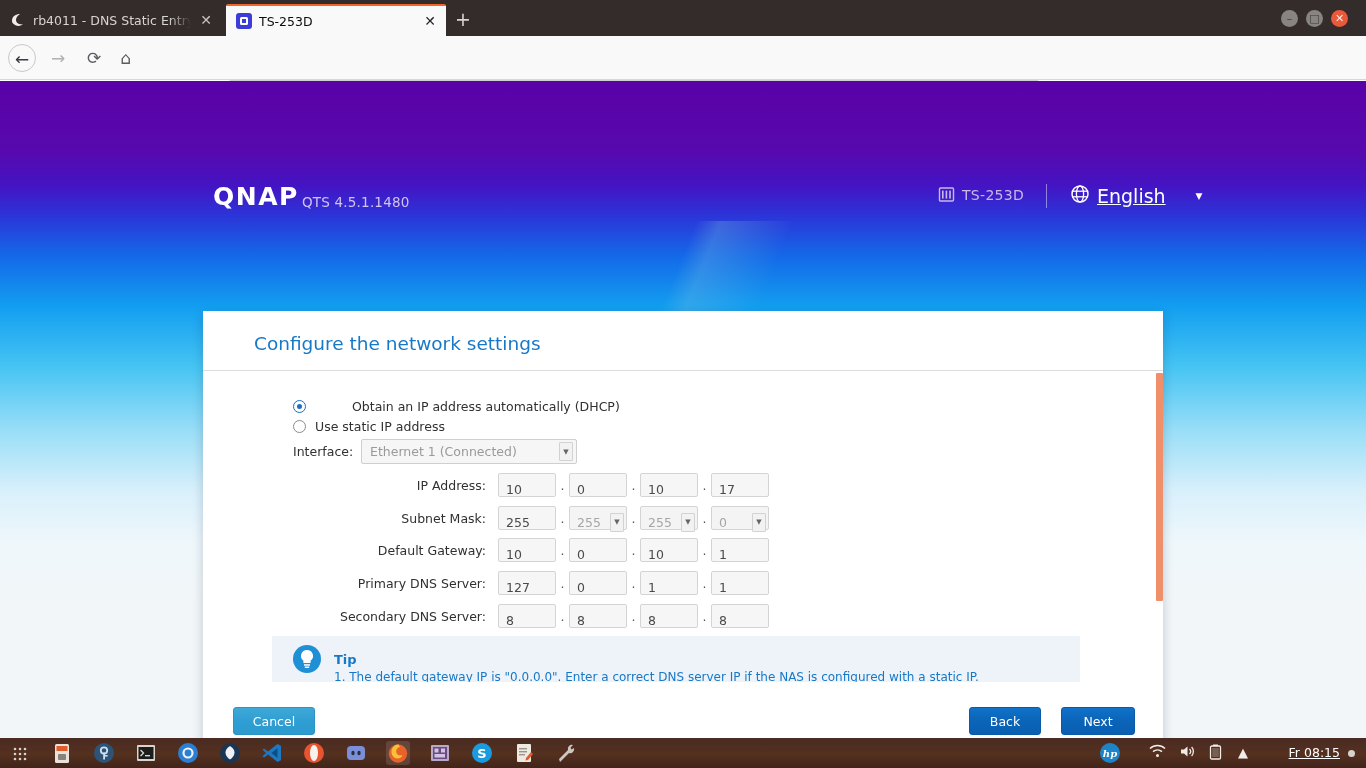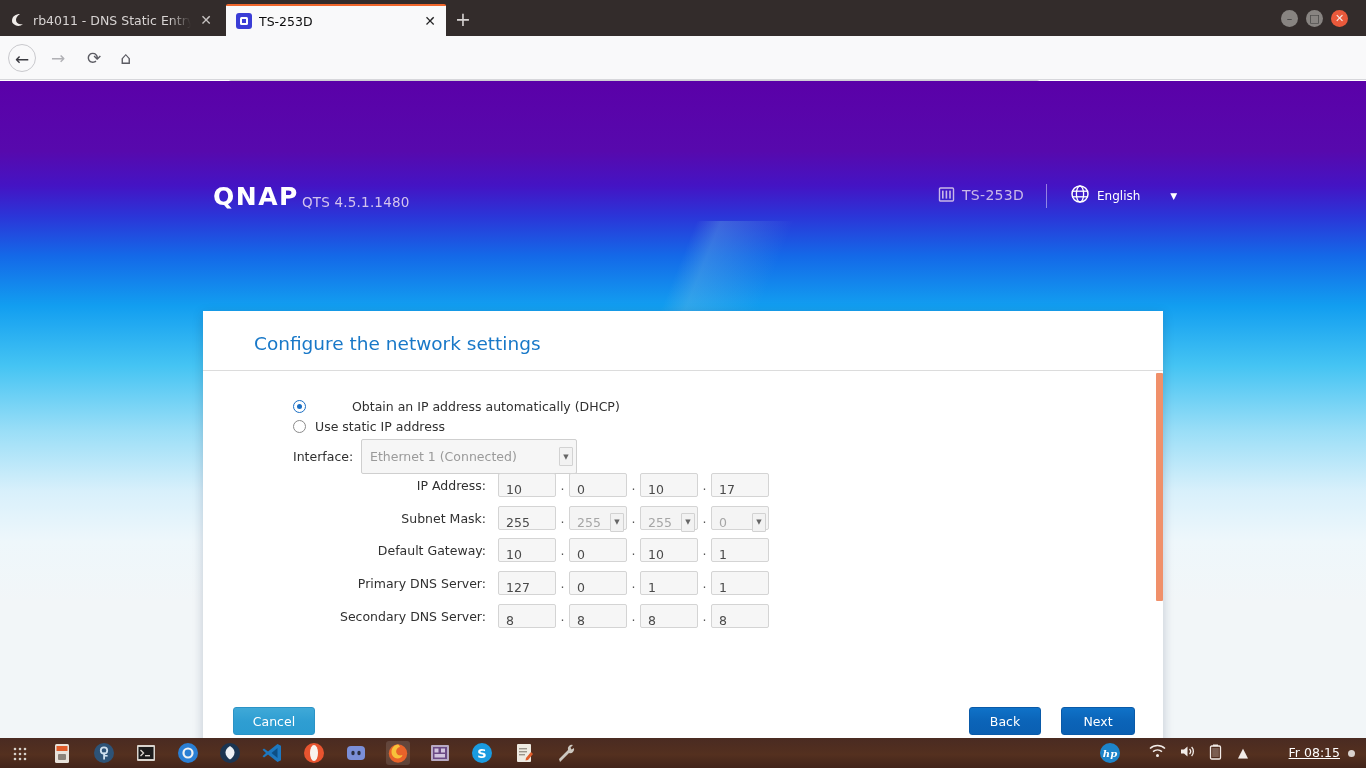--- a/index.html
+++ b/index.html
@@ -117,21 +117,21 @@
   #model-wrap {
     position: absolute; left: 938px; top: 105px;
     display: flex; align-items: center; gap: 7px;
   }
   #model-icon { width: 17px; height: 17px; position: relative; }
   #model-name { font-size: 14px; color: #c9b8e8; letter-spacing: .3px; }
   #hdr-div { position: absolute; left: 1046px; top: 103px; width: 1px; height: 24px;
      background: rgba(255,255,255,.45); }
   #lang-wrap { position: absolute; left: 1071px; top: 104px;
      display: flex; align-items: center; gap: 8px; }
-  #lang-text { font-size: 12px; color: #ffffff; }
+  #lang-text { font-size: 19px; color: #ffffff; text-decoration: underline; }
   #lang-caret { font-size: 9px; color: #ffffff; margin-left: 22px; }
 
   
   #steps { position: absolute; left: 0; top: 150px; width: 1366px; height: 72px; }
   .step-line {
     position: absolute; top: 168px; height: 2px;
   }
   .step-line.done { background: #16264e; }
   .step-line.todo { background: #ffffff; }
   .step {
@@ -193,21 +193,21 @@
   }
   .radio.checked { border-color: #1b6fc4; }
   .radio.checked::after {
     content: ""; position: absolute; left: 3px; top: 3px;
     width: 5px; height: 5px; border-radius: 50%; background: #1b6fc4;
   }
 
   #iface-row { position: absolute; left: 90px; top: 68px; display: flex; align-items: center; }
   #iface-label { font-size: 12.5px; color: #303030; width: 68px; }
   #iface-select {
-    width: 216px; height: 35px; background: #f6f6f6;
+    width: 216px; height: 25px; background: #f6f6f6;
     border: 1px solid #cfcfcf; border-radius: 2px;
     display: flex; align-items: center; justify-content: space-between;
     padding: 0 3px 0 8px; font-size: 12.5px; color: #9a9a9a;
   }
   .sel-arrow {
     width: 14px; height: 19px; border: 1px solid #d2d2d2; background: #f2f2f2;
     border-radius: 1px; display: flex; align-items: center; justify-content: center;
     font-size: 7px; color: #666; flex: 0 0 14px;
   }
 
@@ -602,20 +602,32 @@
           </span>
       </div>
 
     </div>
 
     <div id="scrollbar-track">
       <div id="scrollbar-thumb"></div>
     </div>
   </div>
 
+  <div id="tip-box">
+    <span id="tip-bulb">
+      <svg width="30" height="30" viewBox="0 0 30 30">
+        <circle cx="15" cy="15" r="14" fill="#1f8fd6"></circle>
+        <path d="M15 6 A6 6 0 0 0 11.4 16.8 V19 H18.6 V16.8 A6 6 0 0 0 15 6 Z" fill="#ffffff"></path>
+        <rect x="12" y="20.2" width="6" height="1.5" fill="#ffffff"></rect>
+        <rect x="12.8" y="22.5" width="4.4" height="1.5" fill="#ffffff"></rect>
+      </svg>
+    </span>
+    <span id="tip-head">Tip</span>
+    <span id="tip-line">1. The default gateway IP is "0.0.0.0". Enter a correct DNS server IP if the NAS is configured with a static IP.</span>
+  </div>
 
   <div class="btn" id="btn-cancel">Cancel</div>
   <div class="btn" id="btn-back">Back</div>
   <div class="btn" id="btn-next">Next</div>
 
 </div>
 
 <div id="taskbar">
 
   <div class="tb-item" style="left:8px;">

